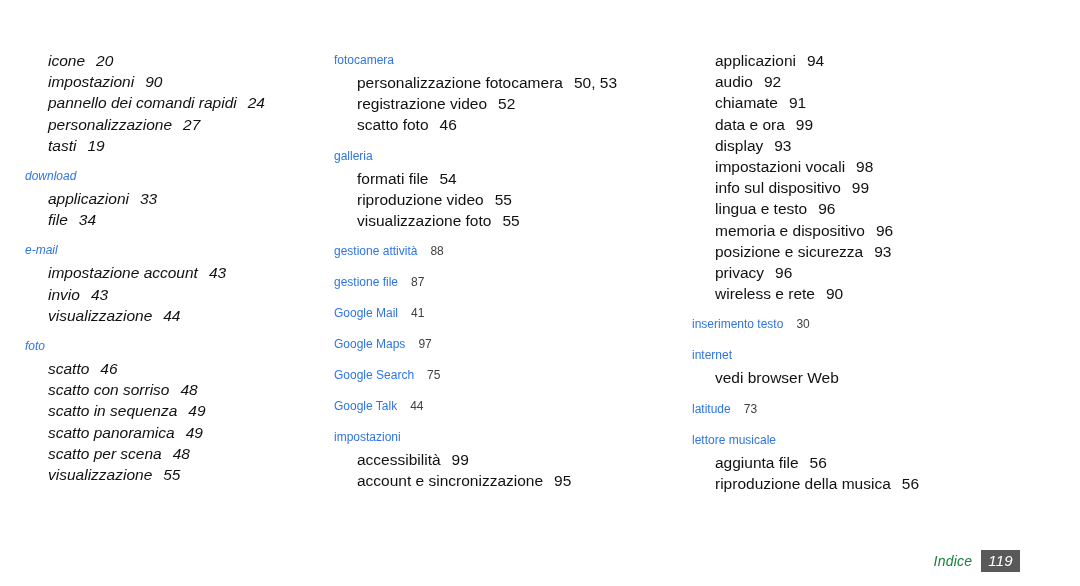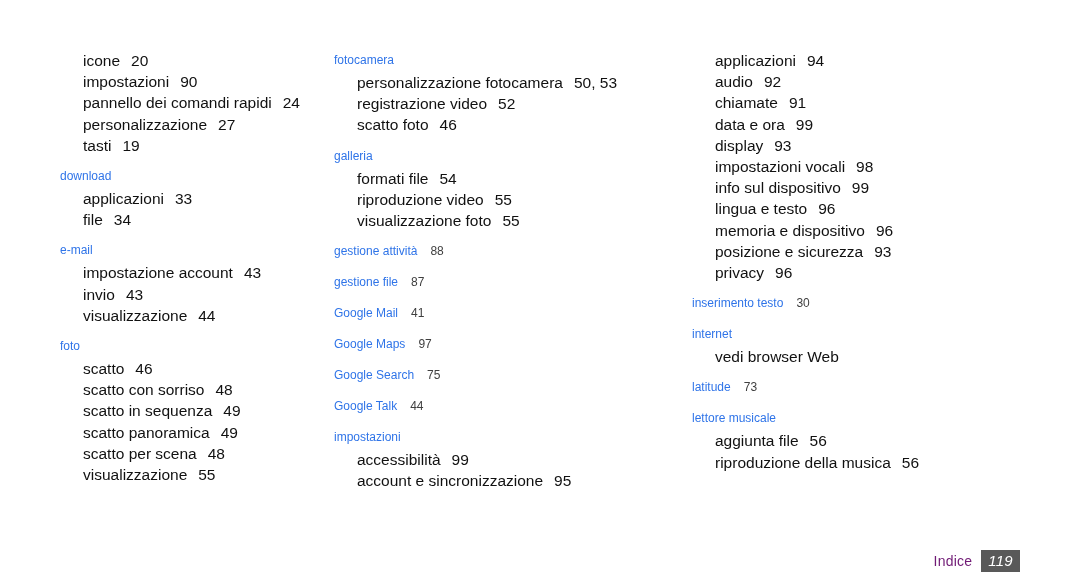--- a/index.html
+++ b/index.html
@@ -27,21 +27,21 @@
     left: 0;
     right: 0;
     display: flex;
     flex-direction: row;
     align-items: flex-start;
   }
 
   .column {
     box-sizing: border-box;
   }
-  .column.col-left   { width: 332px; padding-left: 60px;  }
+  .column.col-left   { width: 332px; padding-left: 25px; font-style: italic;  }
   .column.col-middle { width: 330px; padding-left: 2px;   }
   .column.col-right  { width: 418px; padding-left: 30px;  }
 
   .entry-block {
     margin-bottom: 10px;
   }
   .entry-block:last-child { margin-bottom: 0; }
 
   
   .heading-line {
@@ -85,22 +85,23 @@
   }
   .footer-inner {
     position: absolute;
     right: 60px;
     bottom: 0;
     display: flex;
     align-items: center;
   }
   .footer-label {
     font-family: "Liberation Sans", "DejaVu Sans", sans-serif;
+    font-style: italic;
     font-size: 14px;
-    color: #701a75;
+    color: #15803d;
     margin-right: 9px;
     letter-spacing: 0.2px;
   }
   .footer-page {
     background: #595959;
     color: #ffffff;
     font-style: italic;
     font-size: 15px;
     font-weight: 400;
     padding: 2px 7px 3px 7px;
@@ -201,20 +202,21 @@
             <li class="sub-item"><span>audio</span><span class="pages">92</span></li>
             <li class="sub-item"><span>chiamate</span><span class="pages">91</span></li>
             <li class="sub-item"><span>data e ora</span><span class="pages">99</span></li>
             <li class="sub-item"><span>display</span><span class="pages">93</span></li>
             <li class="sub-item"><span>impostazioni vocali</span><span class="pages">98</span></li>
             <li class="sub-item"><span>info sul dispositivo</span><span class="pages">99</span></li>
             <li class="sub-item"><span>lingua e testo</span><span class="pages">96</span></li>
             <li class="sub-item"><span>memoria e dispositivo</span><span class="pages">96</span></li>
             <li class="sub-item"><span>posizione e sicurezza</span><span class="pages">93</span></li>
             <li class="sub-item"><span>privacy</span><span class="pages">96</span></li>
+            <li class="sub-item"><span>wireless e rete</span><span class="pages">90</span></li>
           </ul>
         </div>
         <div class="entry-block">
           <div class="heading-line"><span class="term">inserimento testo</span><span class="pages">30</span></div>
         </div>
         <div class="entry-block">
           <div class="heading-line"><span class="term">internet</span></div>
           <ul class="sub-list">
             <li class="sub-item"><span>vedi browser Web</span></li>
           </ul>

